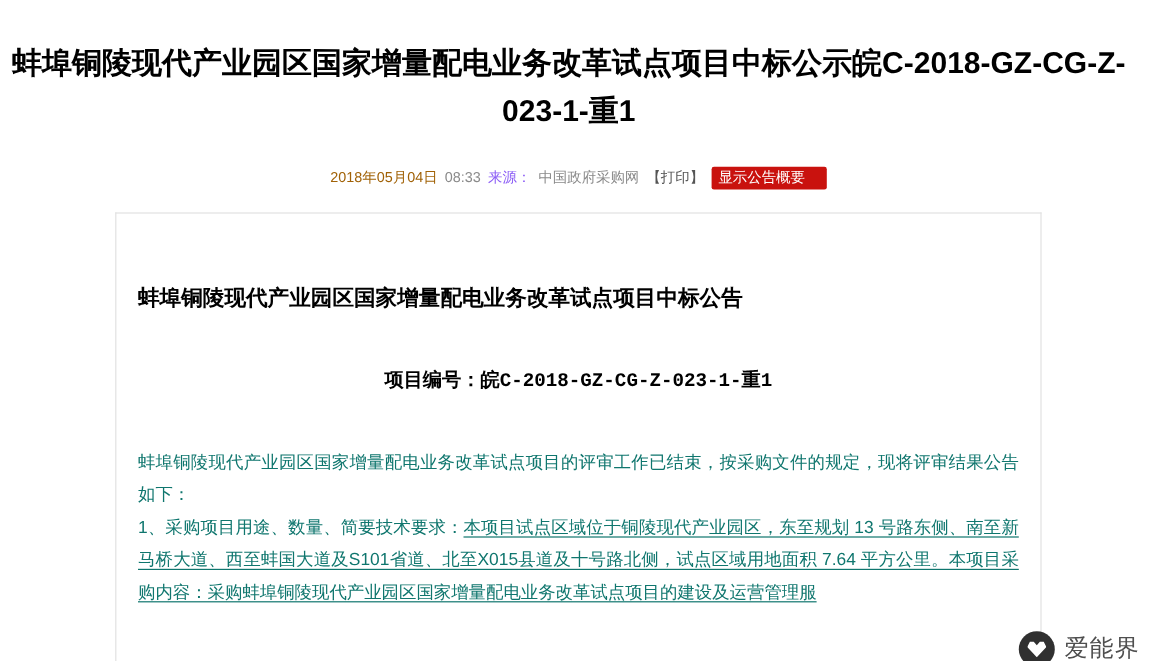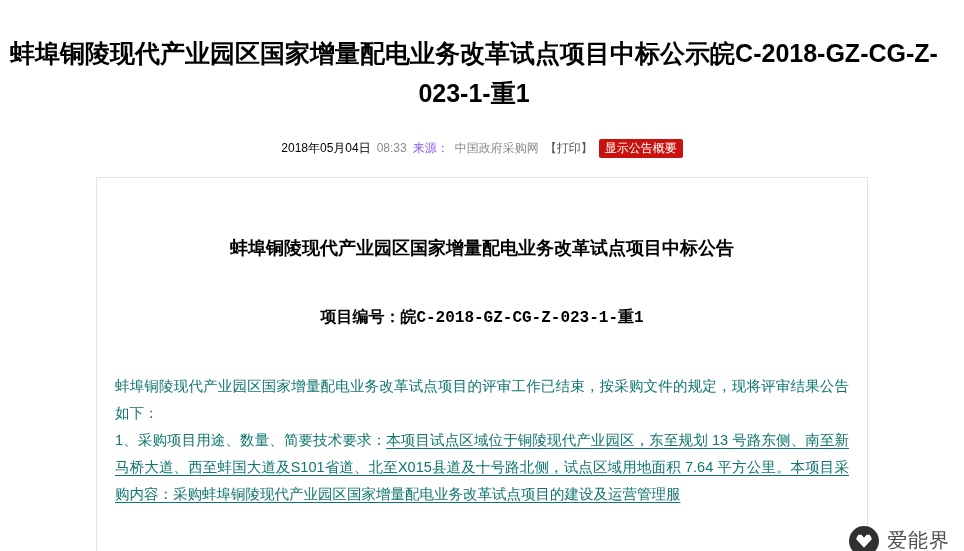--- a/index.html
+++ b/index.html
@@ -38,30 +38,30 @@
   .meta-line {
     text-align: center;
     font-size: 12px;
     color: #888888;
     margin-top: 26px;
     display: flex;
     justify-content: center;
     align-items: center;
     gap: 6px;
   }
-  .meta-date { color: #000000; }
+  .meta-date { color: #a16207; }
   .meta-time { color: #8a8a8a; }
   .meta-source { color: #8b5cf6; }
   .meta-source-name { color: #8a8a8a; }
   .meta-print { color: #555555; }
   .meta-summary-btn {
     background: #c9120e;
     color: #ffffff;
     font-size: 12px;
-    padding: 2px 6px 3px 6px;
+    padding: 2px 18px 3px 6px;
     border-radius: 2px;
     line-height: 14px;
     display: inline-block;
     white-space: nowrap;
   }
 
   
   .content-frame {
     position: absolute;
     left: 96px;
@@ -74,21 +74,21 @@
     box-sizing: border-box;
     background: #ffffff;
     overflow: hidden;
   }
 
   .doc-body {
     padding: 56px 18px 0 18px;
   }
 
   .doc-heading {
-    text-align: center;
+    text-align: left;
     font-size: 18px;
     font-weight: bold;
     color: #000000;
     line-height: 28px;
   }
 
   .doc-subheading {
     text-align: center;
     font-size: 16px;
     font-weight: bold;

